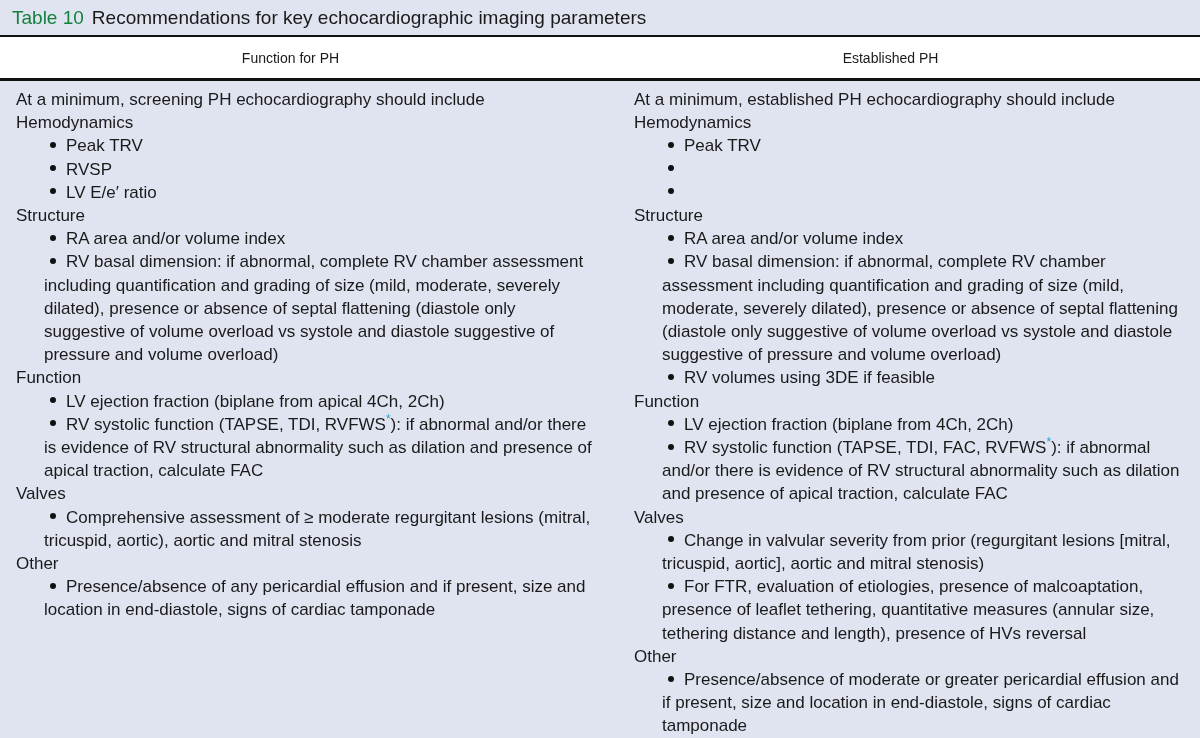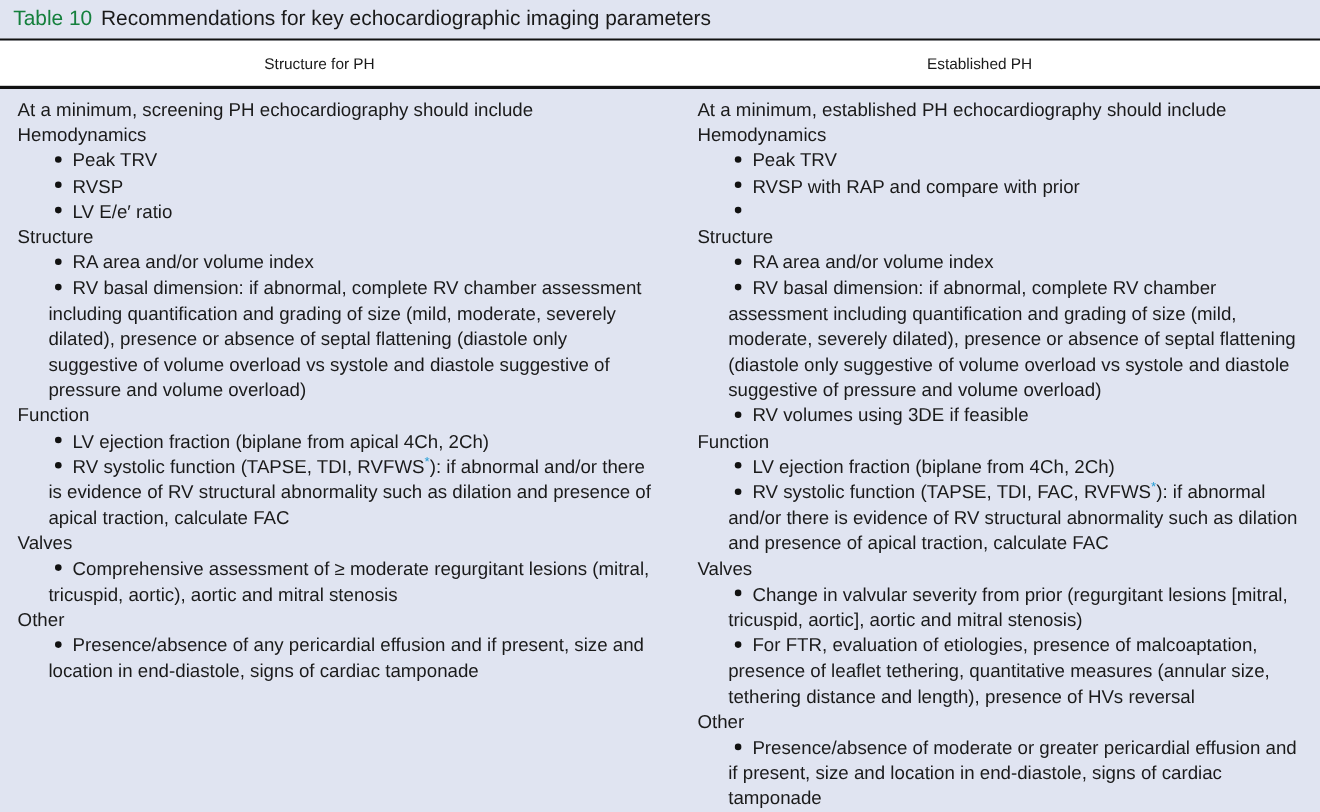--- a/index.html
+++ b/index.html
@@ -58,21 +58,21 @@
 </style>
 </head>
 <body>
 
 <div class="caption">
   <span class="label">Table 10</span>
   <span>Recommendations for key echocardiographic imaging parameters</span>
 </div>
 
 <div class="header">
-  <div class="col left">Structure for PH</div>
+  <div class="col left">Function for PH</div>
   <div class="col right">Established PH</div>
 </div>
 
 <div class="body">
   <div class="cell left">
       <div>At a minimum, screening PH echocardiography should include</div>
       <div class="section">
         <div>Hemodynamics</div>
         <div class="bullet"><span class="dot"></span><span>Peak TRV</span></div>
         <div class="bullet"><span class="dot"></span><span>RVSP</span></div>
@@ -95,21 +95,21 @@
       <div class="section">
         <div>Other</div>
         <div class="bullet"><span class="dot"></span><span>Presence/absence of any pericardial effusion and if present, size and location in end-diastole, signs of cardiac tamponade</span></div>
       </div>
     </div>
   <div class="cell right">
       <div>At a minimum, established PH echocardiography should include</div>
       <div class="section">
         <div>Hemodynamics</div>
         <div class="bullet"><span class="dot"></span><span>Peak TRV</span></div>
-        <div class="bullet"><span class="dot"></span><span>RVSP with RAP and compare with prior</span></div>
+        <div class="bullet"><span class="dot"></span></div>
         <div class="bullet"><span class="dot"></span></div>
       </div>
       <div class="section">
         <div>Structure</div>
         <div class="bullet"><span class="dot"></span><span>RA area and/or volume index</span></div>
         <div class="bullet"><span class="dot"></span><span>RV basal dimension: if abnormal, complete RV chamber assessment including quantification and grading of size (mild, moderate, severely dilated), presence or absence of septal flattening (diastole only suggestive of volume overload vs systole and diastole suggestive of pressure and volume overload)</span></div>
         <div class="bullet"><span class="dot"></span><span>RV volumes using 3DE if feasible</span></div>
       </div>
       <div class="section">
         <div>Function</div>

